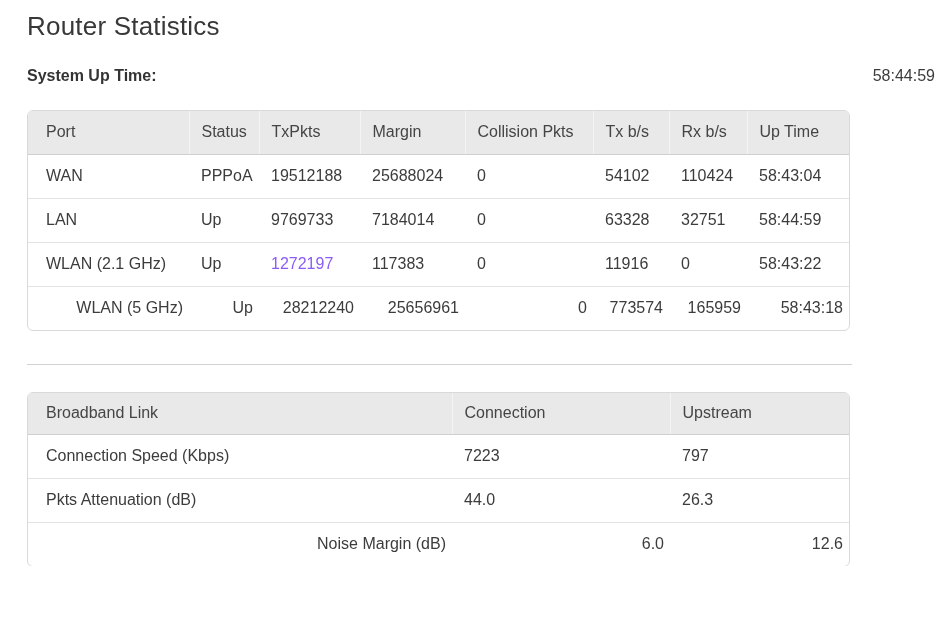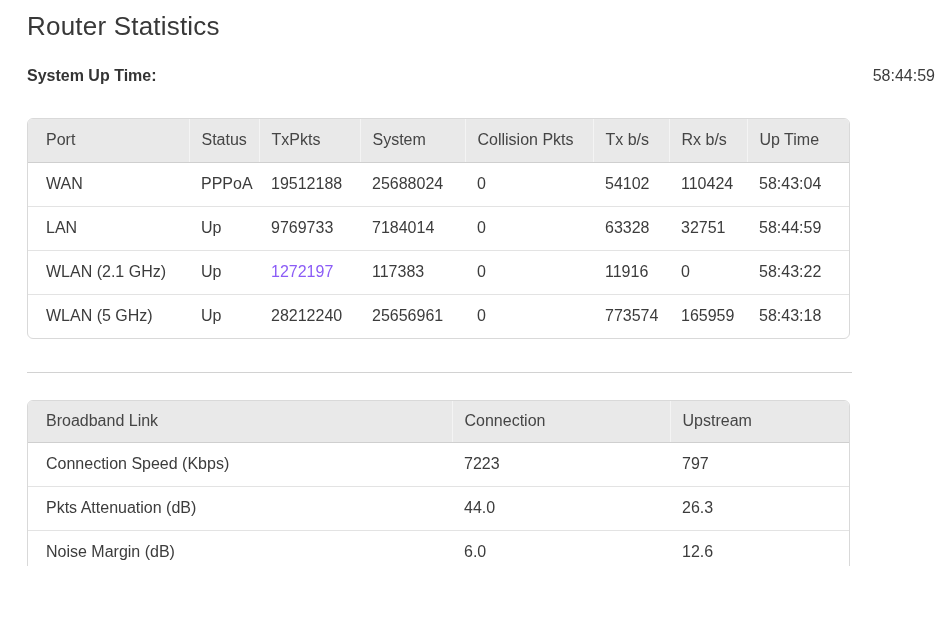--- a/index.html
+++ b/index.html
@@ -26,21 +26,21 @@
     margin-top: 22px;
     font-size: 16px;
     line-height: 20px;
     display: flex;
     justify-content: space-between;
   }
   .uptime-label { font-weight: 700; color: #343434; }
   .uptime-value { margin-left: 65px; color: #3c3c3c; }
 
   .table-card {
-    margin-top: 32px;
+    margin-top: 24px;
     width: 823px;
     border: 1px solid #d9d9d9;
     border-radius: 6px;
     overflow: hidden;
     background: #fff;
   }
   table {
     width: 100%;
     border-collapse: collapse;
     table-layout: fixed;
@@ -59,21 +59,21 @@
   }
   th + th { border-left: 1px solid #f4f4f4; }
   td {
     color: #3c3c3c;
     height: 44px;
     padding: 0 6px 0 12px;
     white-space: nowrap;
     overflow: hidden;
   }
   tbody tr { border-bottom: 1px solid #e3e3e3; }
-  tbody tr:last-child { border-bottom: none; }
+  tbody tr:last-child { border-bottom: none; text-align: right; }
   th.first-col, td.first-col { padding-left: 18px; }
 
   .link-blue { color: #8b5cf6; text-decoration: none; cursor: pointer; }
 
   .divider {
     width: 825px;
     border: none;
     border-top: 1px solid #d2d2d2;
     margin: 0;
   }
@@ -104,21 +104,21 @@
         <col style="width:128px">
           <col style="width:76px">
           <col style="width:78px">
           <col style="width:102px">
       </colgroup>
       <thead>
         <tr>
           <th class="first-col">Port</th>
           <th>Status</th>
           <th>TxPkts</th>
-          <th>System</th>
+          <th>Margin</th>
           <th>Collision Pkts</th>
           <th>Tx b/s</th>
           <th>Rx b/s</th>
           <th>Up Time</th>
         </tr>
       </thead>
       <tbody>
         <tr>
           <td class="first-col">WAN</td>
           <td>PPPoA</td>

